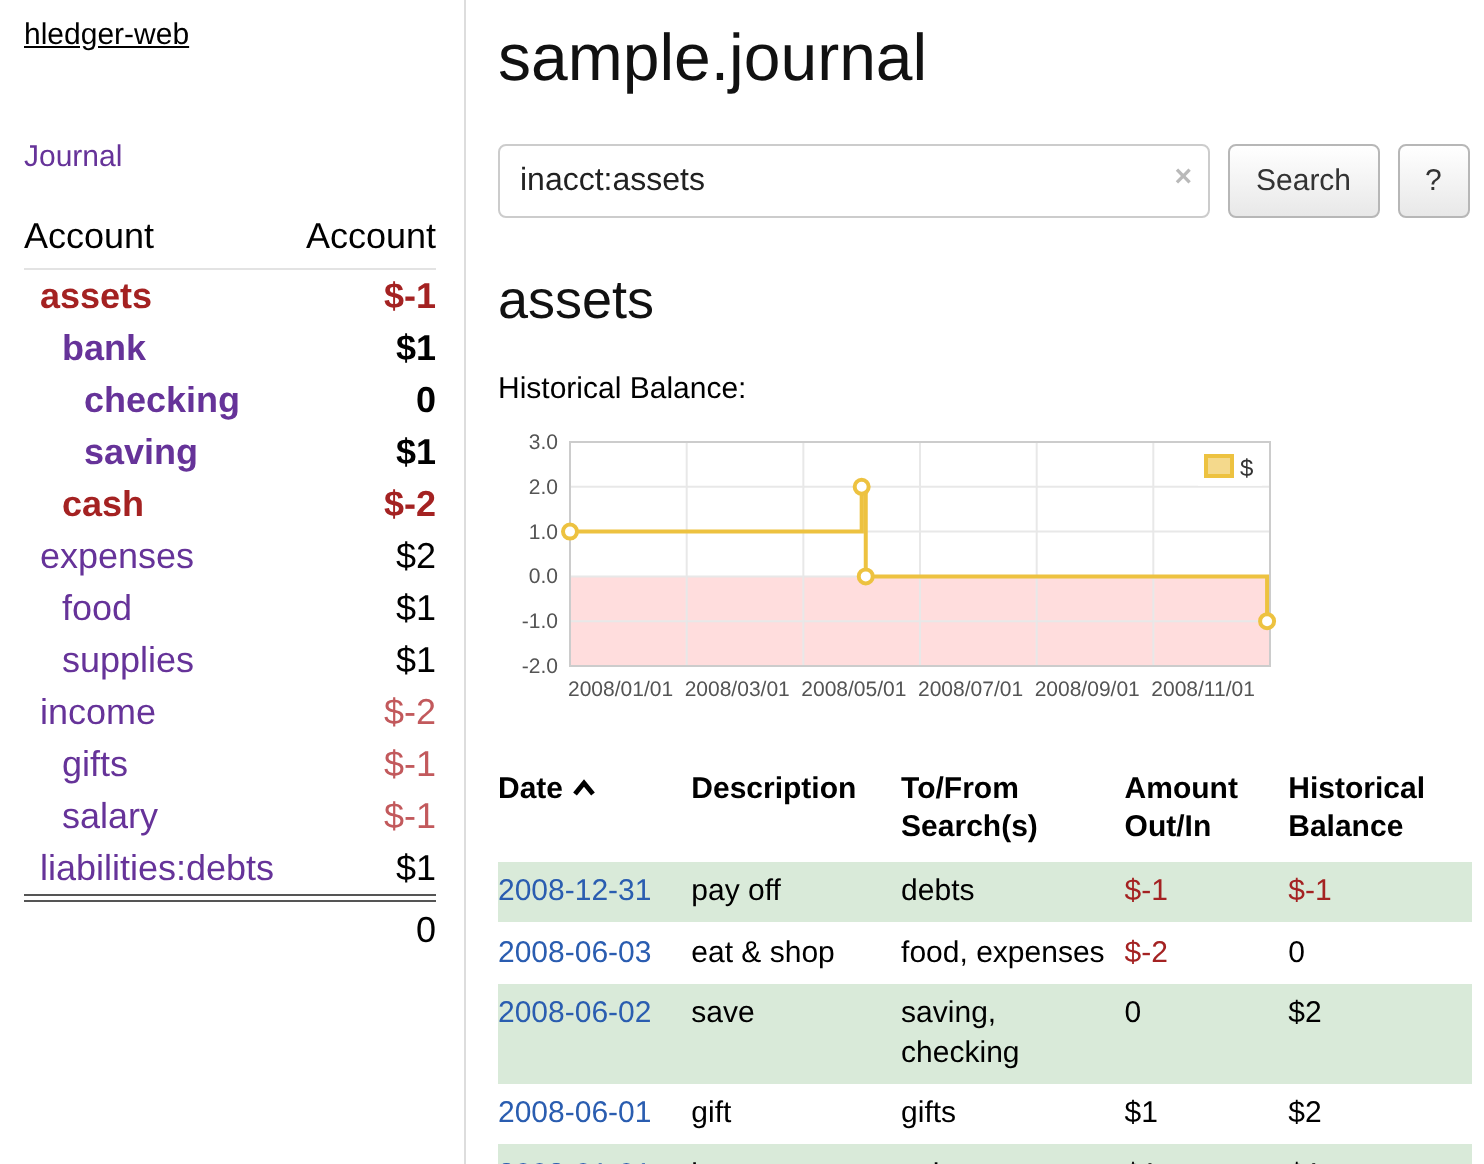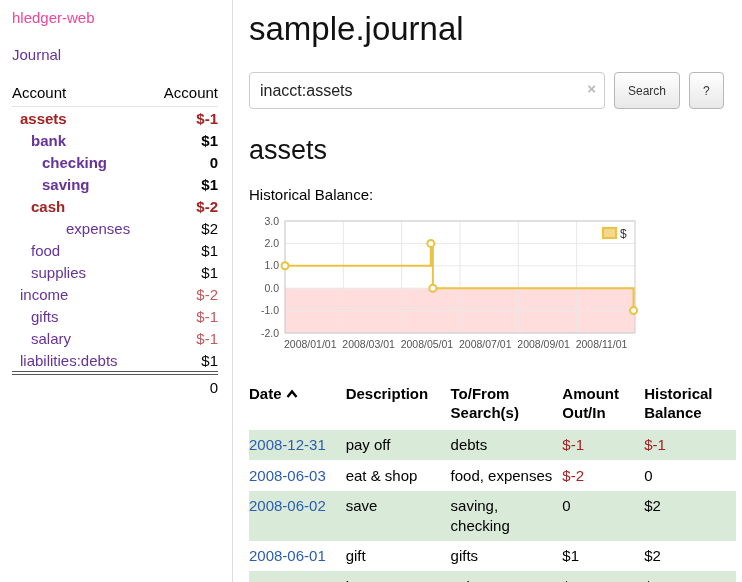--- a/index.html
+++ b/index.html
@@ -6,23 +6,23 @@
   html,body { width: 742px; height: 582px; }
   body {
     font-family: "Liberation Sans", sans-serif;
     background: #fff; color: #000; overflow: hidden;
   }
   a { text-decoration: none; cursor: pointer; }
   .app { display: flex; width: 742px; height: 582px; }
 
   
   .sidebar { flex: 0 0 233px; width: 233px; border-right: 1px solid #ddd; padding: 9px 14px 0 12px; }
-  .app-title { display: block; font-size: 15px; color: #ec4899; margin-bottom: 20px; }
+  .app-title { display: block; font-size: 15px; color: #000000; margin-bottom: 44px; text-decoration: underline; }
   .journal-link { display: block; font-size: 15px; color: #663399; margin-bottom: 18px; }
-  .accounts-table { width: 100%; border-collapse: collapse; font-size: 15px; }
+  .accounts-table { width: 100%; border-collapse: collapse; font-size: 18px; }
   .accounts-table th { font-weight: 400; text-align: left; padding: 3px 0 5px; border-bottom: 1px solid #e3e3e3; }
   .accounts-table th.bal-h { text-align: right; }
   .accounts-table td { padding: 2.5px 0; }
   .acct-link { color: #663399; display: inline-block; }
   .acct-link.neg-name { color: #a42222; }
   .bold { font-weight: bold; }
   .bal-cell { text-align: right; }
   .bal-cell.neg { color: #a42222; }
   .bal-cell.neg-light { color: #c2595c; }
   .total-row td { border-top: 4px double #555; padding-top: 4px; text-align: right; }
@@ -31,21 +31,21 @@
   .main { flex: 1; padding: 8px 6px 0 16px; }
   h1.page-title { font-size: 33px; font-weight: 400; color: #111; margin: 2px 0 24px; }
   .search-row { display: flex; align-items: center; gap: 9px; margin-bottom: 26px; }
   .search-wrap { position: relative; }
   .search-input {
     width: 356px; height: 37px; border: 1px solid #ccc; border-radius: 4px;
     font-size: 16px; padding: 6px 28px 6px 10px; color: #222; font-family: inherit; outline: none;
   }
   .clear-x { position: absolute; right: 9px; top: 9px; color: #b9b9b9; font-size: 15px; font-weight: bold; line-height: 1; }
   .btn {
-    height: 37px; padding: 0 13px; font-size: 12px; color: #333;
+    height: 37px; padding: 0 13px; font-size: 15px; color: #333;
     background: linear-gradient(#ffffff, #e8e8e8); border: 1px solid #b7b7b7;
     border-radius: 4px; font-family: inherit; cursor: pointer;
   }
   h2.account-heading { font-size: 27px; font-weight: 400; color: #111; margin: 0 0 20px; }
   .chart-title { font-weight: normal; font-size: 15px; margin-bottom: 8px; }
   .chart-wrap { width: 398px; margin-bottom: 12px; margin-top: 12px; }
   svg text.tick { font-size: 10.5px; fill: #545454; font-family: "Liberation Sans", sans-serif; }
   svg text.legend-text { font-size: 12px; fill: #333; font-family: "Liberation Sans", sans-serif; }
 
   
@@ -89,21 +89,21 @@
           </tr>
           <tr>
             <td><a href="#" class="acct-link bold" style="padding-left: 30px;">saving</a></td>
             <td class="bal-cell bold">$1</td>
           </tr>
           <tr>
             <td><a href="#" class="acct-link neg-name bold" style="padding-left: 19px;">cash</a></td>
             <td class="bal-cell bold neg">$-2</td>
           </tr>
           <tr>
-            <td><a href="#" class="acct-link" style="padding-left: 8px; margin-left: 46px;">expenses</a></td>
+            <td><a href="#" class="acct-link" style="padding-left: 8px;">expenses</a></td>
             <td class="bal-cell">$2</td>
           </tr>
           <tr>
             <td><a href="#" class="acct-link" style="padding-left: 19px;">food</a></td>
             <td class="bal-cell">$1</td>
           </tr>
           <tr>
             <td><a href="#" class="acct-link" style="padding-left: 19px;">supplies</a></td>
             <td class="bal-cell">$1</td>
           </tr>

